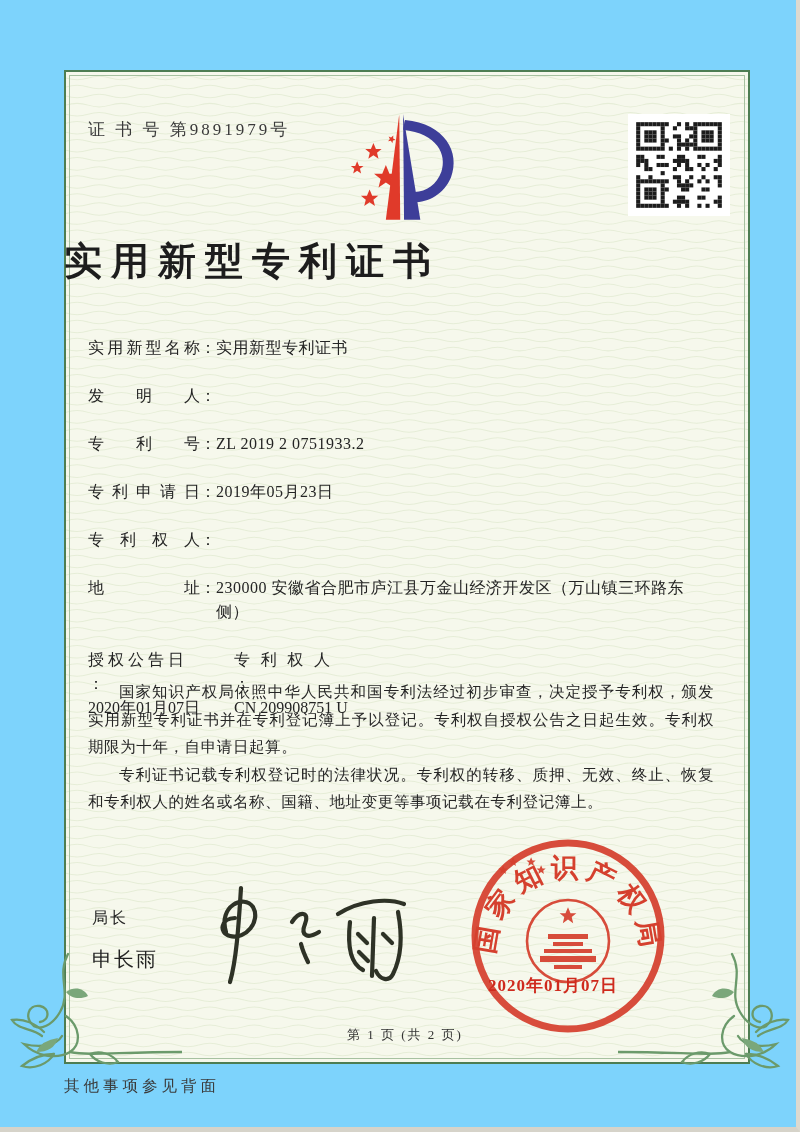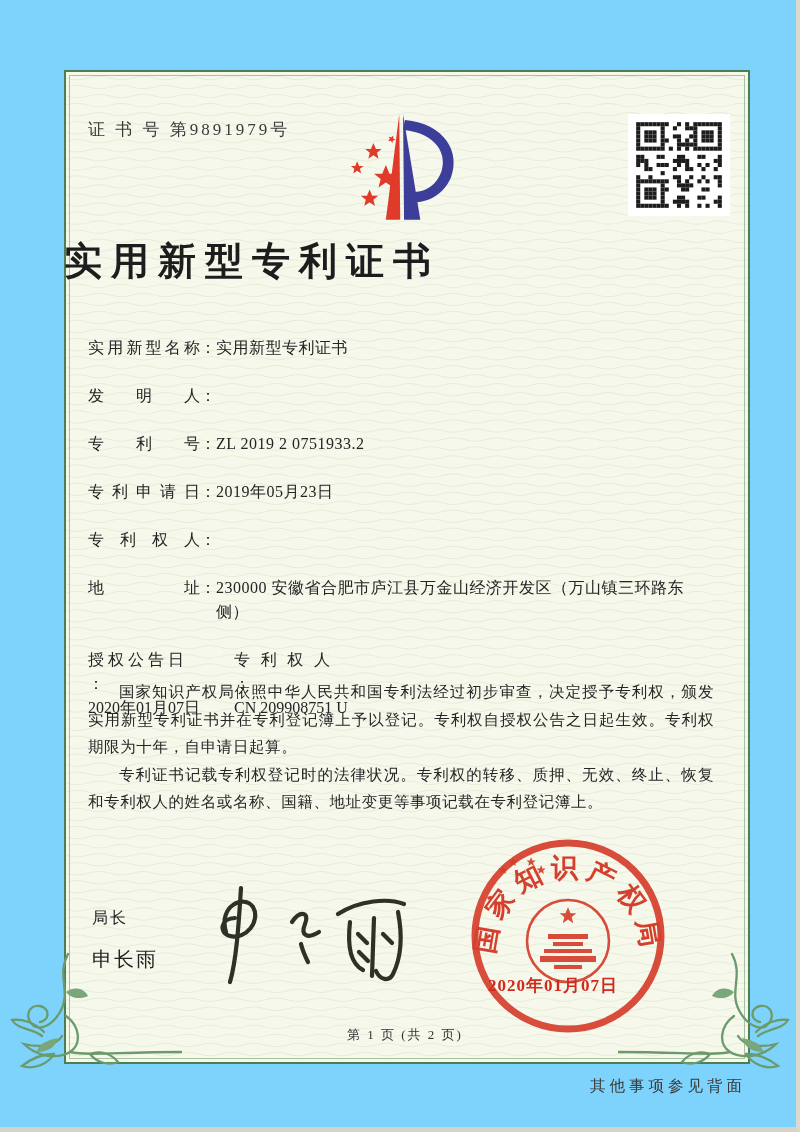--- a/index.html
+++ b/index.html
@@ -32,21 +32,21 @@
             letter-spacing:.6px;text-align:justify;color:#262626;}
   .bodytext p{margin:0;text-indent:2em;}
   
   .signtitle{left:92px;top:908px;font-size:16px;letter-spacing:2px;}
   .signname{left:92px;top:946px;font-size:20px;letter-spacing:2px;}
   .signature{left:200px;top:876px;width:230px;height:116px;}
   .seal{left:466px;top:834px;width:204px;height:204px;}
   .sealdate{left:488px;top:974px;font-size:17px;font-weight:700;color:#cf2a1d;letter-spacing:1px;}
   
   .pagenum{left:64px;top:1026px;width:682px;text-align:center;font-size:13px;letter-spacing:2px;color:#333;}
-  .backnote{left:64px;top:1076px;width:682px;text-align:right;font-size:15.5px;letter-spacing:4px;color:#3a3a3a;}
+  .backnote{left:64px;top:1076px;width:682px;text-align:left;font-size:15.5px;letter-spacing:4px;color:#3a3a3a;}
   .corner{width:176px;height:122px;top:952px;}
   .corner.left{left:6px;}
   .corner.right{left:618px;transform:scaleX(-1);}
 </style>
 </head>
 <body>
 
 <div class="page">
 
   <div class="abs frame">

